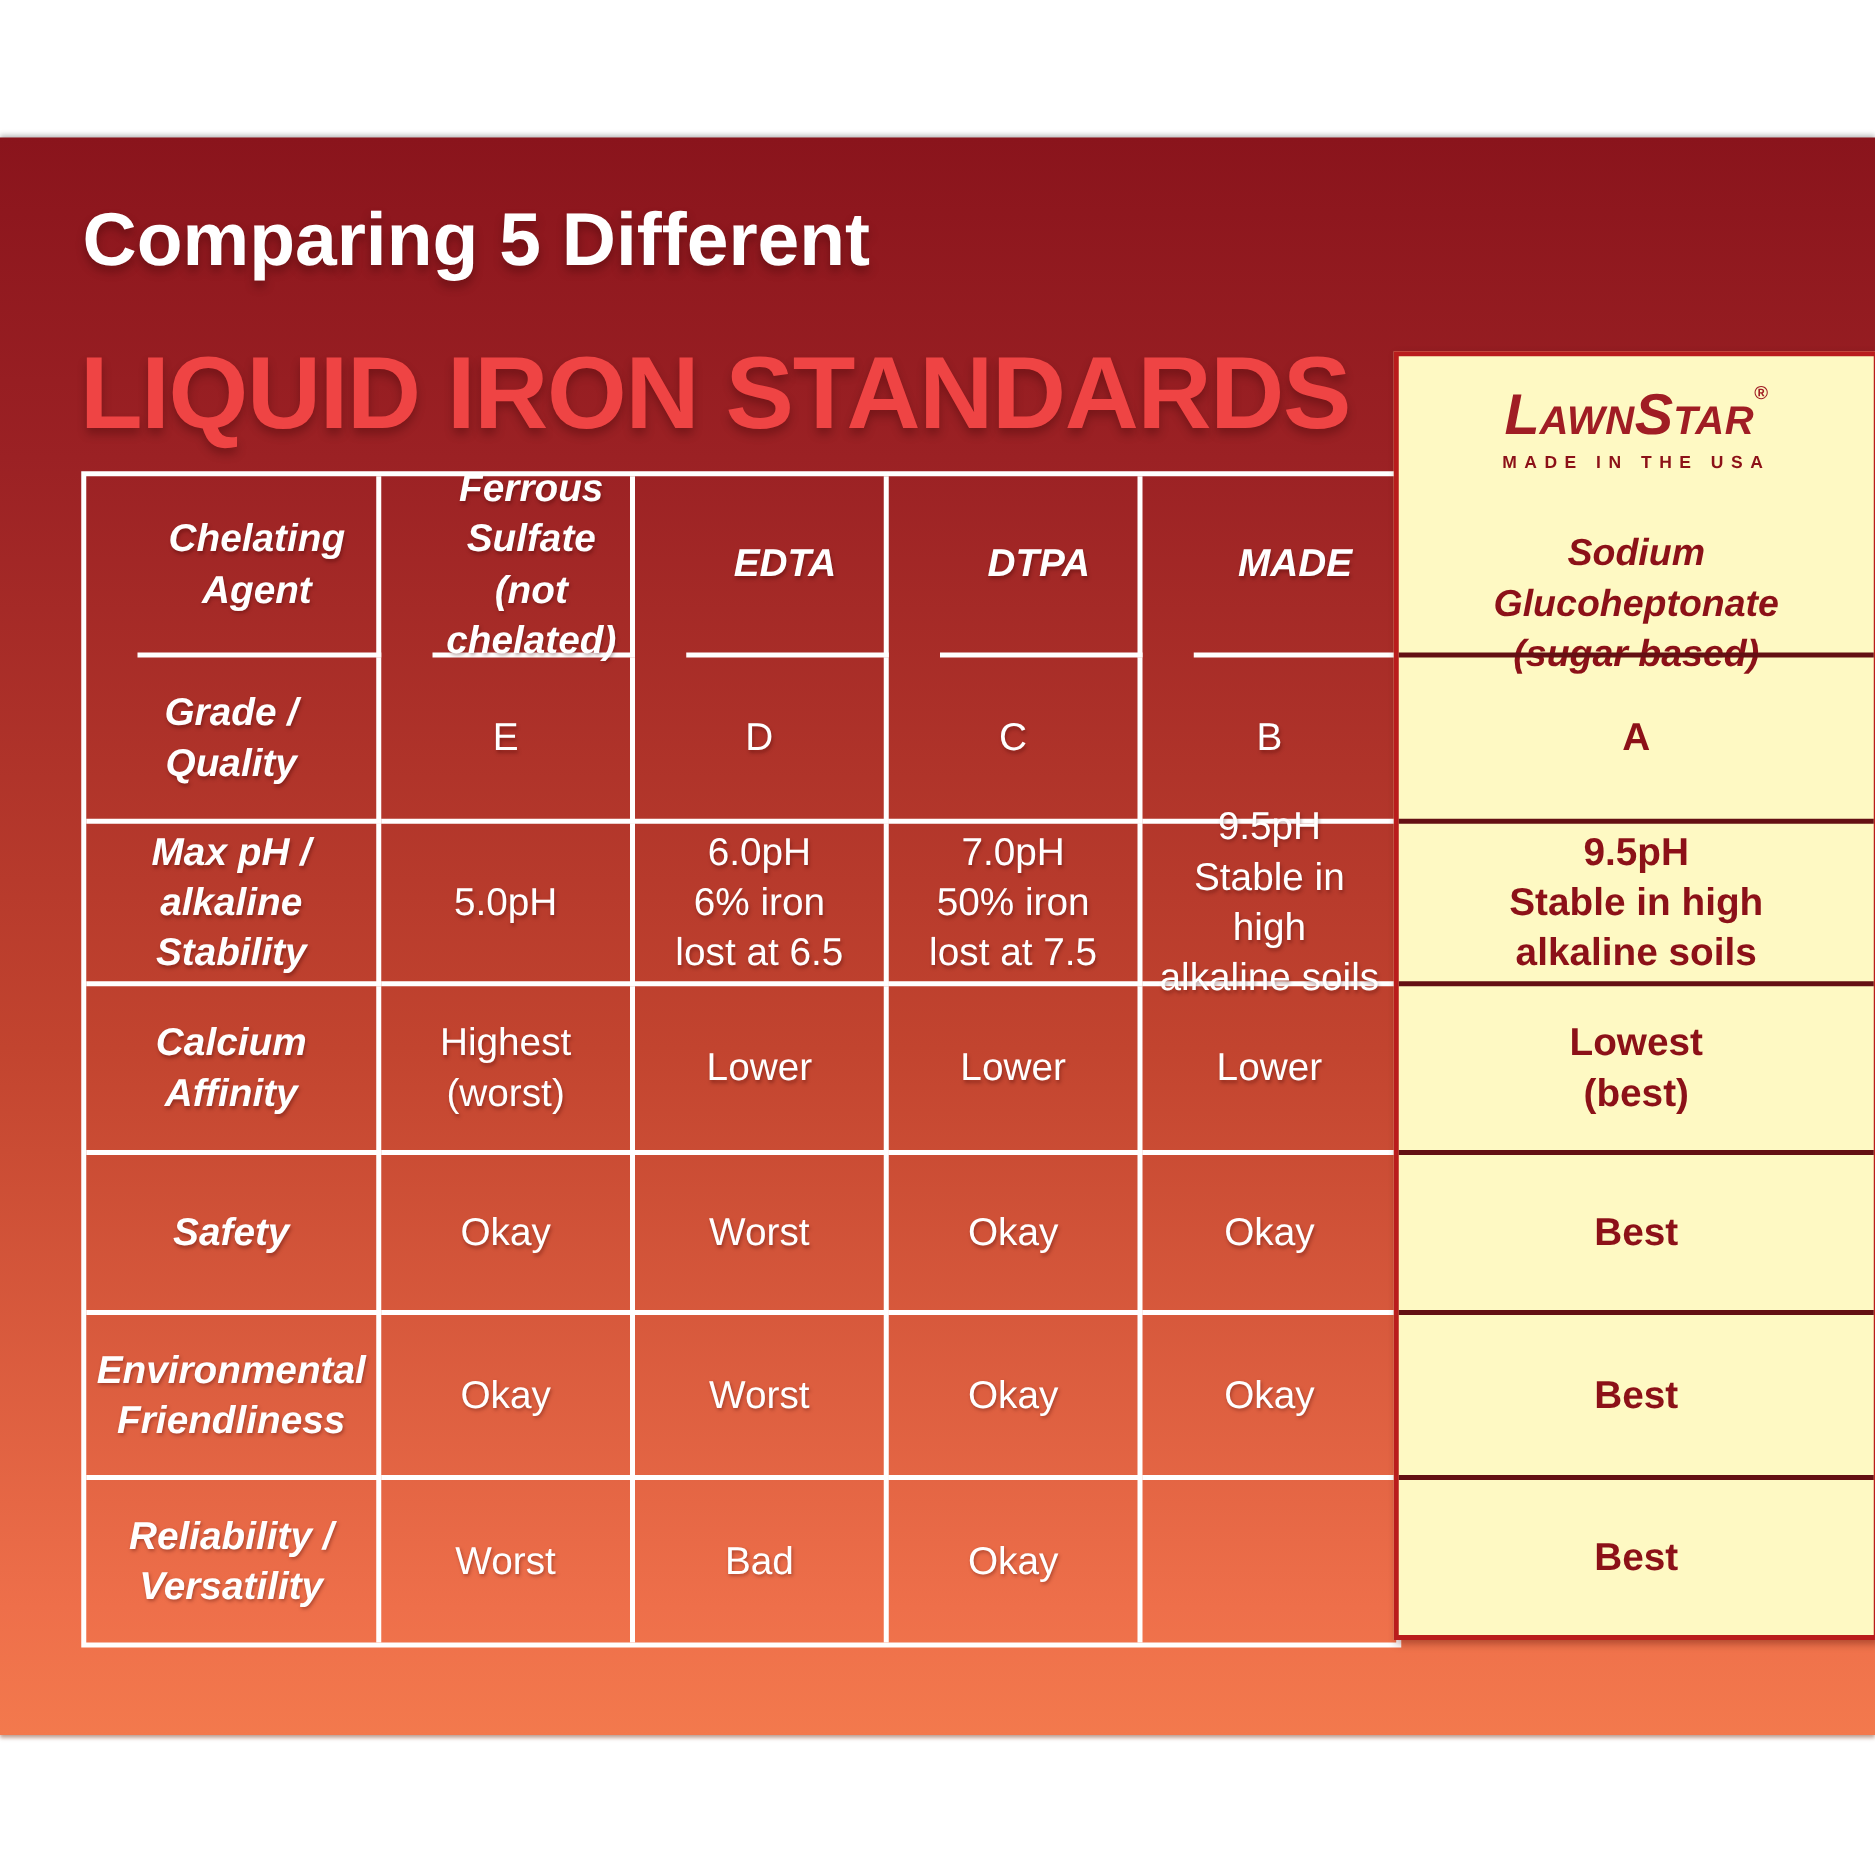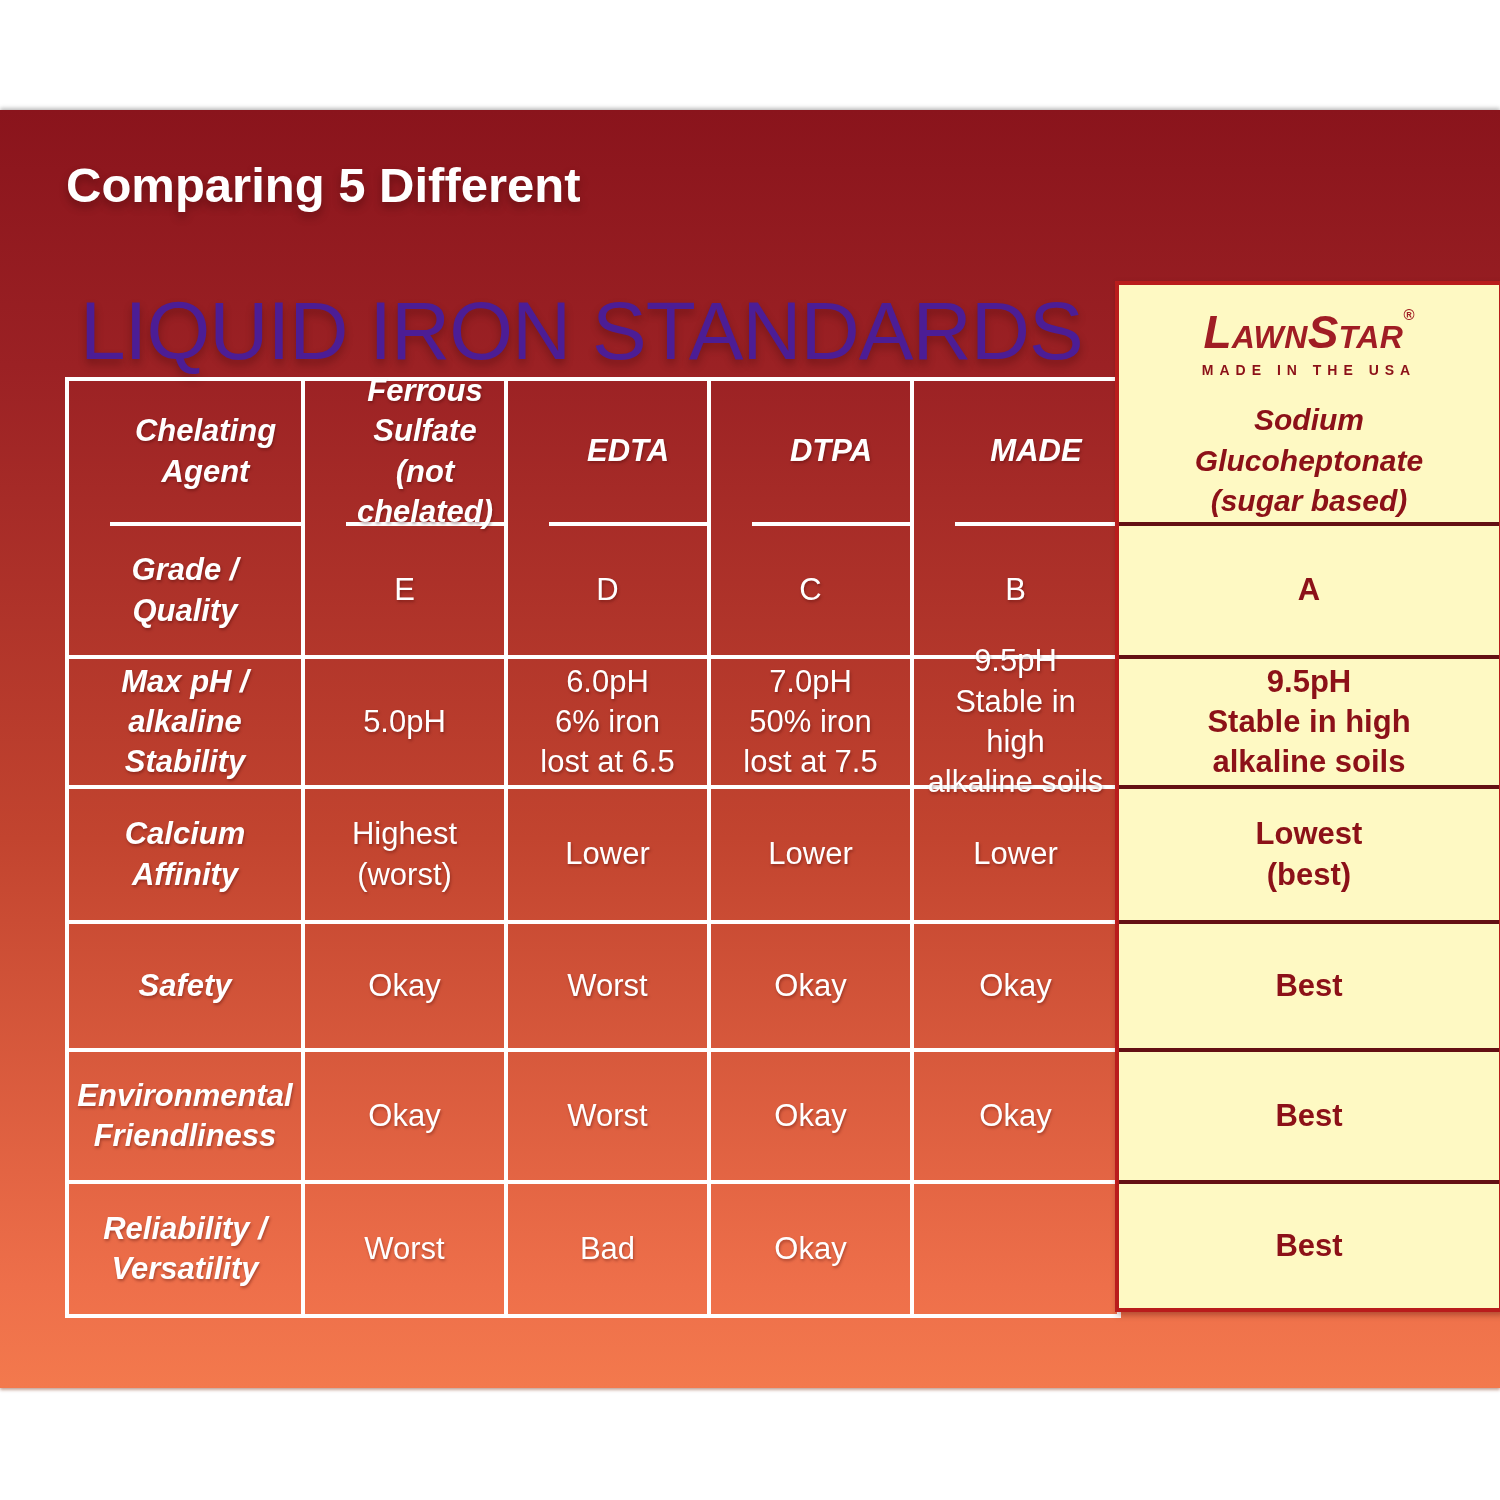--- a/index.html
+++ b/index.html
@@ -15,27 +15,27 @@
   
   .banner{
     position:absolute;left:0;top:110px;width:1500px;height:1278px;
     background:linear-gradient(180deg,#8a141c 0%, #9b2124 20%, #c2442f 57%, #ee6f4a 92%, #f3794d 100%);
     box-shadow:0 -2px 4px rgba(0,0,0,.25), 0 2px 3px rgba(120,40,10,.4);
   }
 
   
   .title1{
     position:absolute;left:66px;top:160px;margin:0;
-    font-size:49px;font-weight:bold;color:#ffffff;line-height:1.05;
+    font-size:60px;font-weight:bold;color:#ffffff;line-height:1.05;
     text-shadow:0 5px 8px rgba(40,0,0,.35);
     letter-spacing:0px;
   }
   .title2{
-    position:absolute;left:64px;top:272px;margin:16px;
-    font-size:82px;font-weight:normal;color:#4c1d95;line-height:1.05;
+    position:absolute;left:64px;top:272px;margin:0;
+    font-size:82px;font-weight:bold;color:#ef4444;line-height:1.05;
     letter-spacing:-1px;
     text-shadow:0 5px 8px rgba(40,0,0,.3);
   }
 
   
   .cmp{
     position:absolute;left:65px;top:377px;width:1048px;height:933px;
     display:grid;
     grid-template-columns:236px repeat(4,1fr);
     grid-template-rows:145px 133px 130px 135px 128px 132px 130px;
@@ -87,21 +87,21 @@
   }
   .logo .big{font-size:46px;}
   .logo .small{font-size:32px;letter-spacing:.5px;}
   .logo .reg{font-size:15px;vertical-align:28px;font-style:normal;}
   .tagline{
     margin-top:6px;
     font-size:14px;font-weight:bold;font-style:normal;
     letter-spacing:6px;color:#8c1118;white-space:nowrap;
   }
   .card-subtitle{
-    margin-top:21px;
+    margin-top:45px;
     font-style:italic;font-weight:bold;
     font-size:30px;color:#8c1118;line-height:1.35;
     white-space:pre-line;
   }
 </style>
 </head>
 <body>
 
 <div class="page">
 

